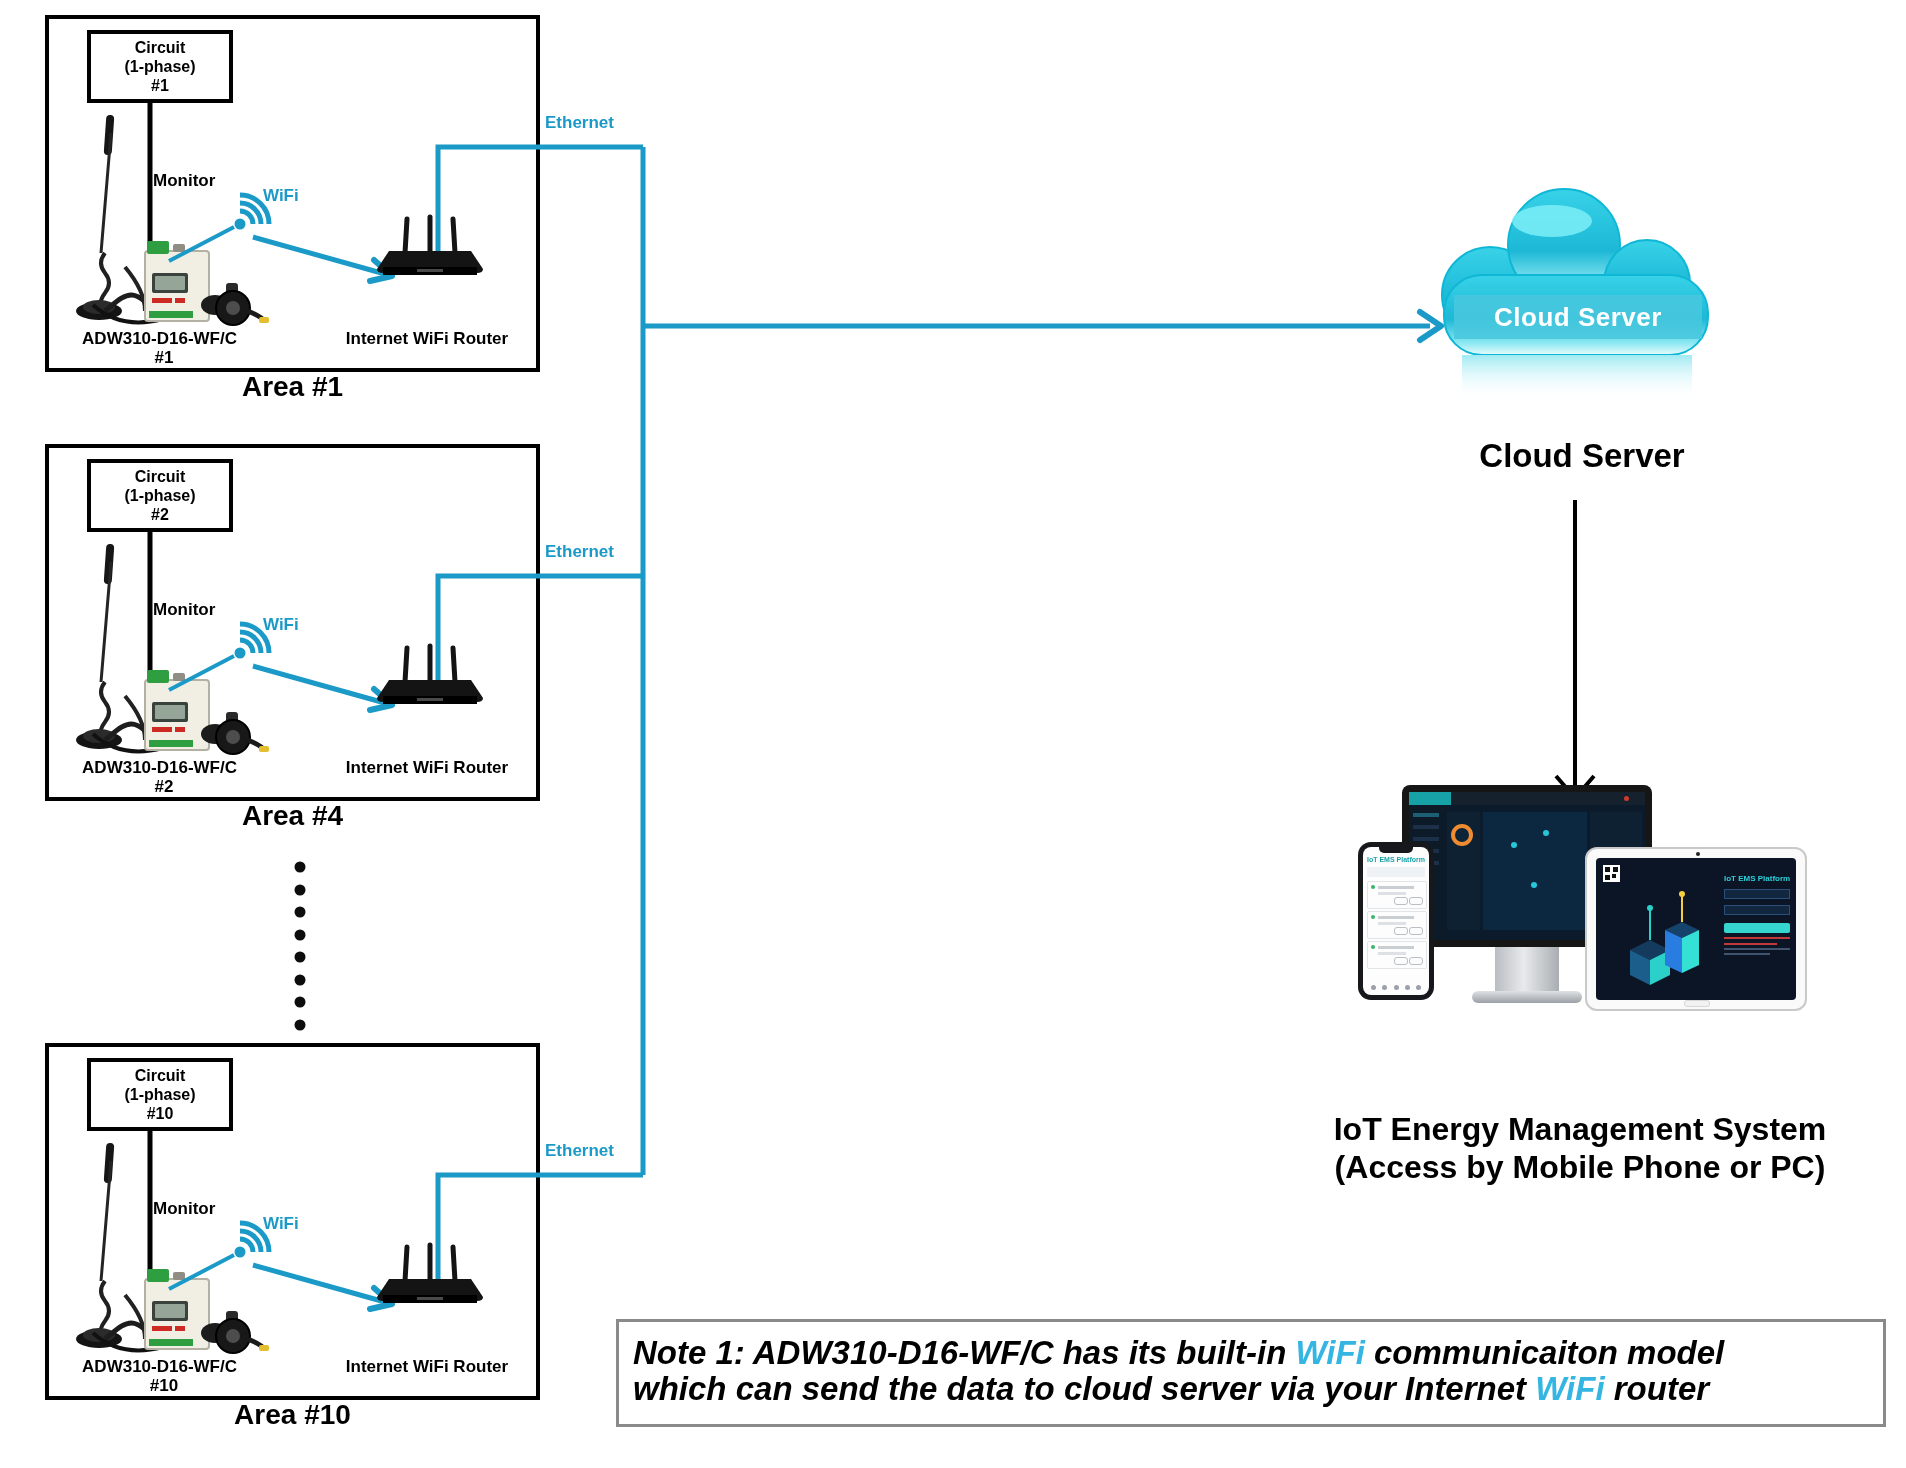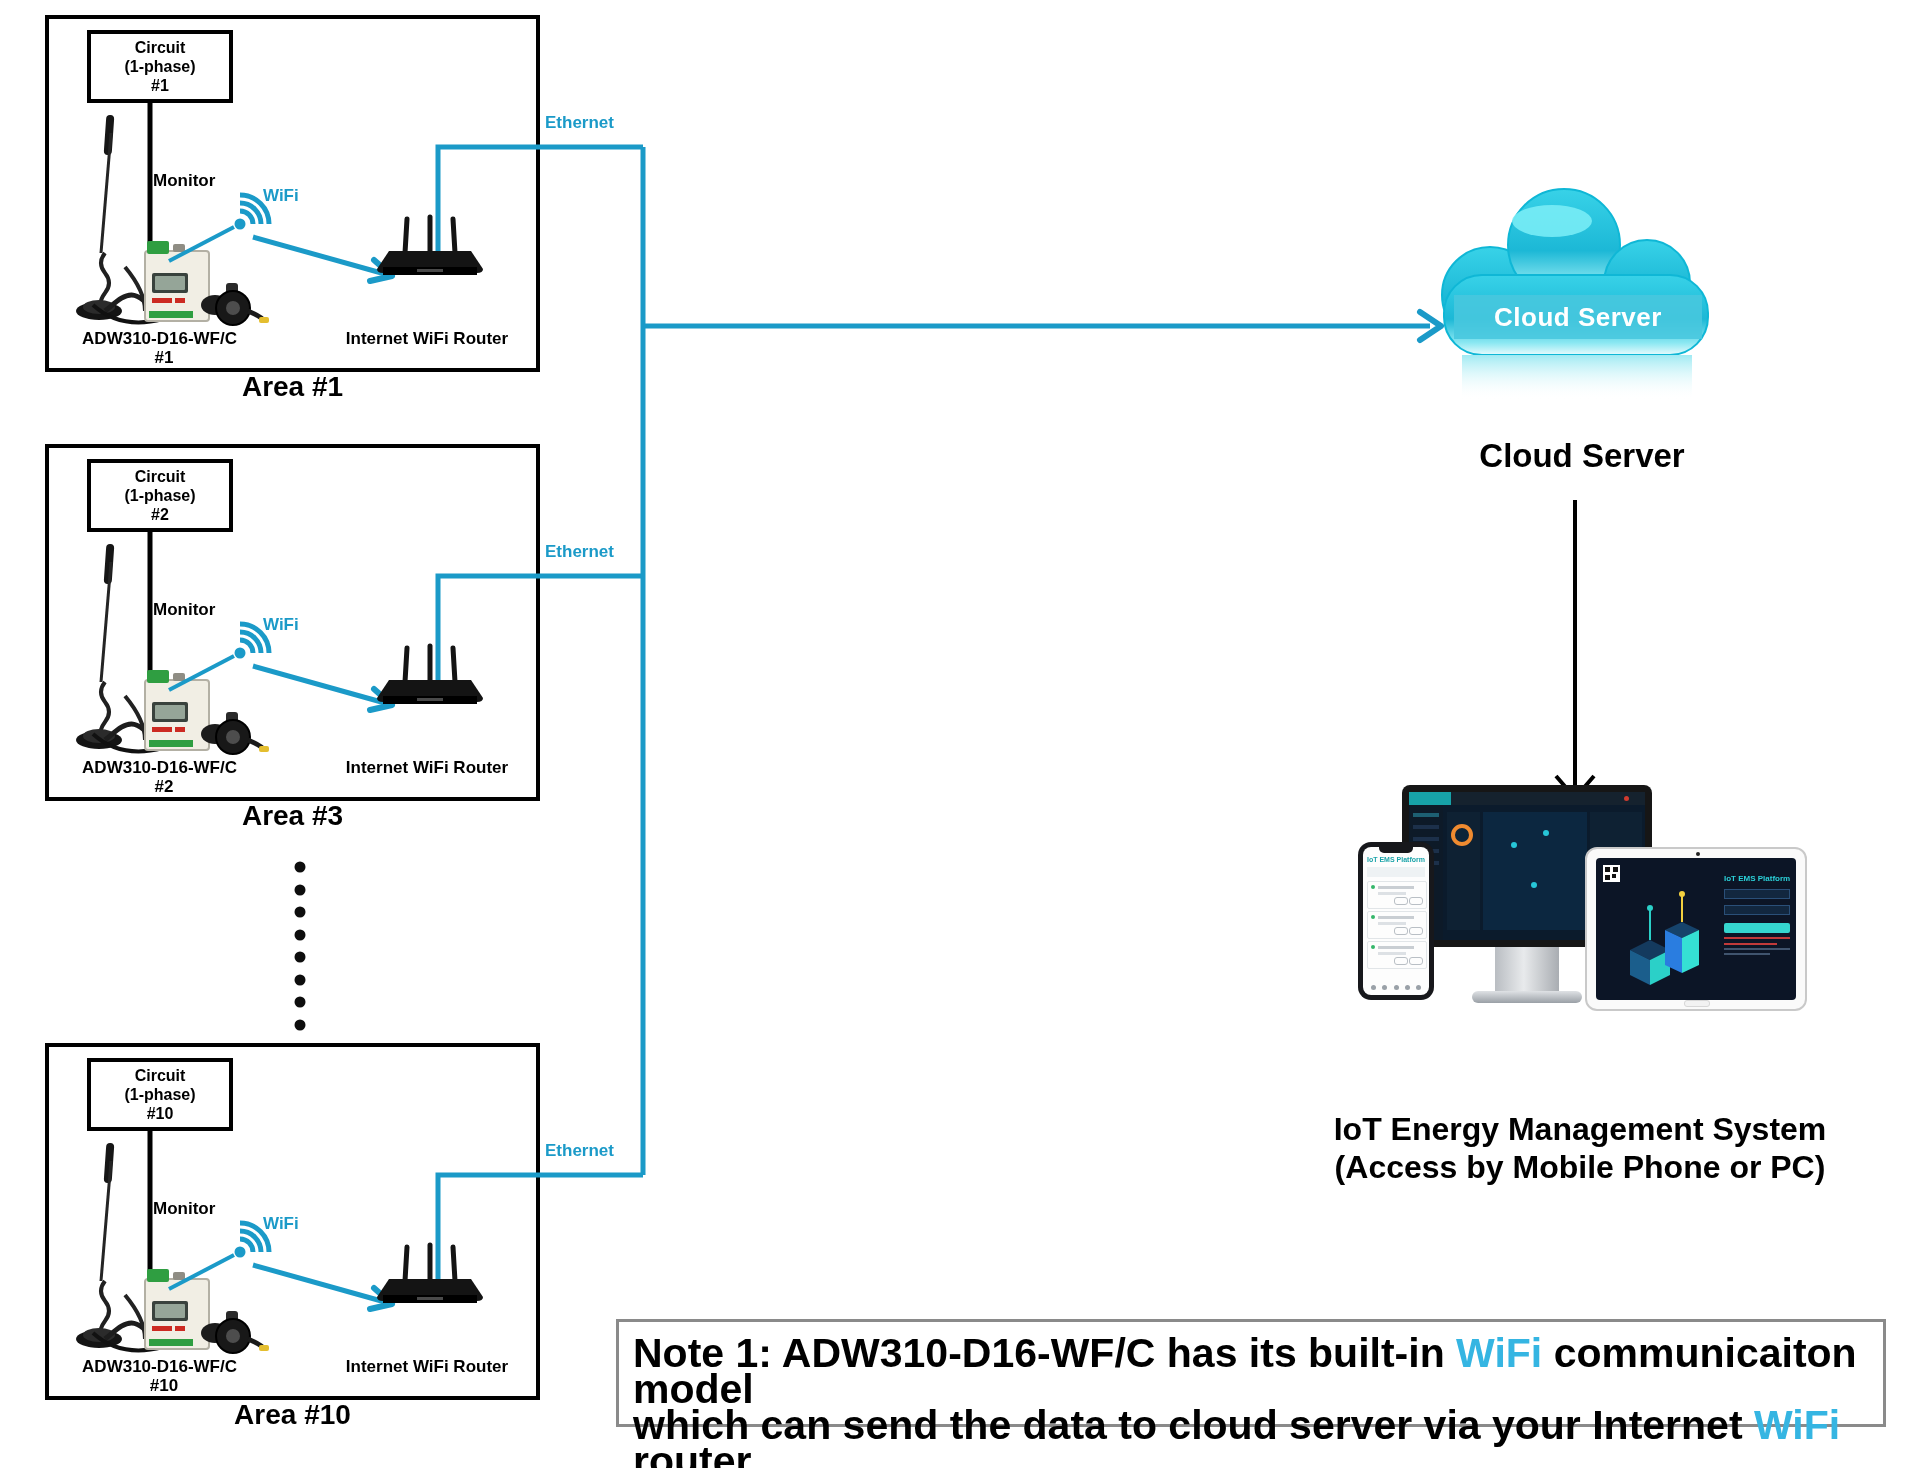--- a/index.html
+++ b/index.html
@@ -69,21 +69,21 @@
   .tab-title{font-size:8px;color:#2bd0d8;text-align:center;white-space:nowrap;}
   .tab-input{margin-top:6px;height:8px;background:#12273f;border:1px solid #2a4f78;}
   .tab-btn{margin-top:8px;height:10px;background:#35d6cf;border-radius:2px;}
   .tab-red{margin-top:4px;height:2px;background:#c13a3a;}
   .tab-grey{margin-top:3px;height:2px;background:#40546e;}
   .tablet-slot{position:absolute;left:50%;bottom:2px;width:24px;height:5px;margin-left:-12px;border:1px solid #d7d7d7;border-radius:3px;background:#f2f2f2;}
 
   
   .ems-caption{position:absolute;left:1255px;top:1110px;width:650px;text-align:center;font-size:32px;line-height:38px;}
   .note-box{position:absolute;left:616px;top:1319px;width:1270px;height:108px;border:3px solid #8a8a8a;box-sizing:border-box;background:#fff;
-            font-size:41px;line-height:36px;padding:13px 0 0 14px;}
+            font-size:33px;line-height:36px;padding:13px 0 0 14px;font-style:italic;}
   .hl{color:var(--note-hl);}
 </style>
 </head>
 <body>
 
 <div class="canvas" style="--accent:#1b9ac8;--note-hl:#35b5e2;">
 
   <svg width="0" height="0" style="position:absolute">
     <defs>
       <g id="area-art">
@@ -186,21 +186,21 @@
       <span>Circuit</span>
       <span>(1-phase)</span>
       <span>#2</span>
     </div>
     <div class="lbl lbl-monitor">Monitor</div>
     <div class="lbl lbl-wifi">WiFi</div>
     <div class="lbl lbl-ethernet">Ethernet</div>
     <div class="lbl lbl-model">ADW310-D16-WF/C</div>
     <div class="lbl lbl-unit">#2</div>
     <div class="lbl lbl-router">Internet WiFi Router</div>
-    <div class="area-label">Area #3</div>
+    <div class="area-label">Area #4</div>
   </div>
 
   <div class="area area-c">
     <svg class="area-art" viewBox="0 0 620 360">
         <use href="#area-art"></use>
       </svg>
     <div class="circuit-box">
       <span>Circuit</span>
       <span>(1-phase)</span>
       <span>#10</span>

